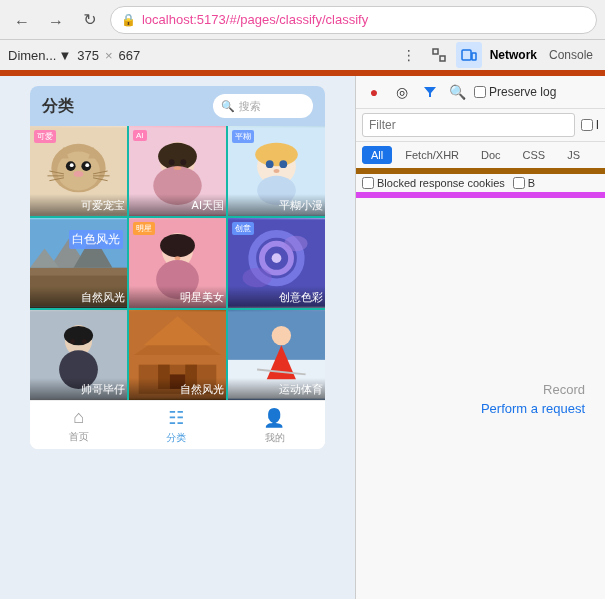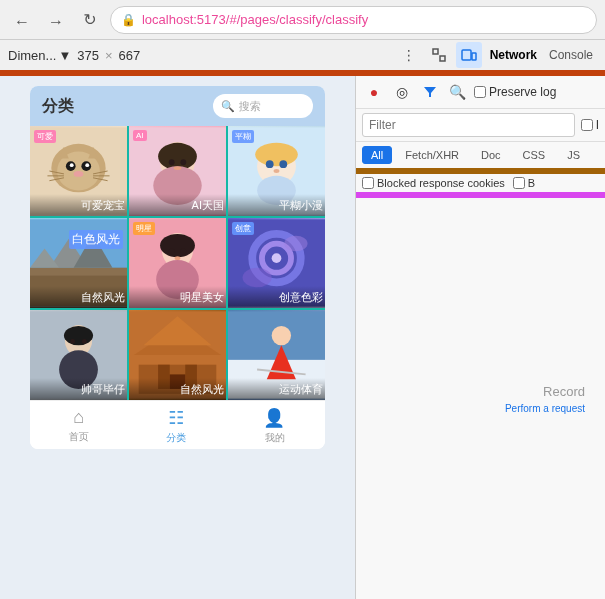--- a/index.html
+++ b/index.html
@@ -61,21 +61,21 @@
     .filter-checkbox { display: flex; align-items: center; gap: 3px; font-size: 12px; color: #333; }
 
     .type-filters { display: flex; align-items: center; padding: 4px 6px; border-bottom: 6px solid #a16207; gap: 4px; flex-wrap: wrap; }
     .type-btn { padding: 2px 8px; border: 1px solid transparent; border-radius: 3px; font-size: 11px; cursor: pointer; background: none; color: #555; }
     .type-btn.active { background: #1a73e8; color: #fff; border-color: #1a73e8; }
 
     .blocked-row { display: flex; align-items: center; padding: 3px 6px; border-bottom: 6px solid #d946ef; gap: 8px; font-size: 11px; color: #333; }
 
     .empty-state { flex: 1; display: flex; flex-direction: column; align-items: flex-end; justify-content: center; padding: 20px; }
     .empty-record { color: #999; font-size: 13px; margin-bottom: 4px; }
-    .empty-perform { color: #1a73e8; font-size: 10px; }
+    .empty-perform { color: #1a73e8; font-size: 13px; }
 
     
     .svg-item { width: 100%; height: 100%; }
 
     
     .dimension-bar { height: 36px; background: #f0f0f0; display: flex; align-items: center; padding: 0 8px; gap: 6px; border-bottom: 6px solid #c2410c; font-size: 13px; color: #333; }
     .dim-dropdown { display: flex; align-items: center; gap: 2px; cursor: pointer; }
     .dim-toolbar-right { margin-left: auto; display: flex; align-items: center; gap: 4px; }
     .dim-btn { width: 26px; height: 26px; display: flex; align-items: center; justify-content: center; border: none; background: none; cursor: pointer; border-radius: 3px; font-size: 14px; color: #555; }
     .dim-btn.active { background: #d0e4ff; color: #1a73e8; }

